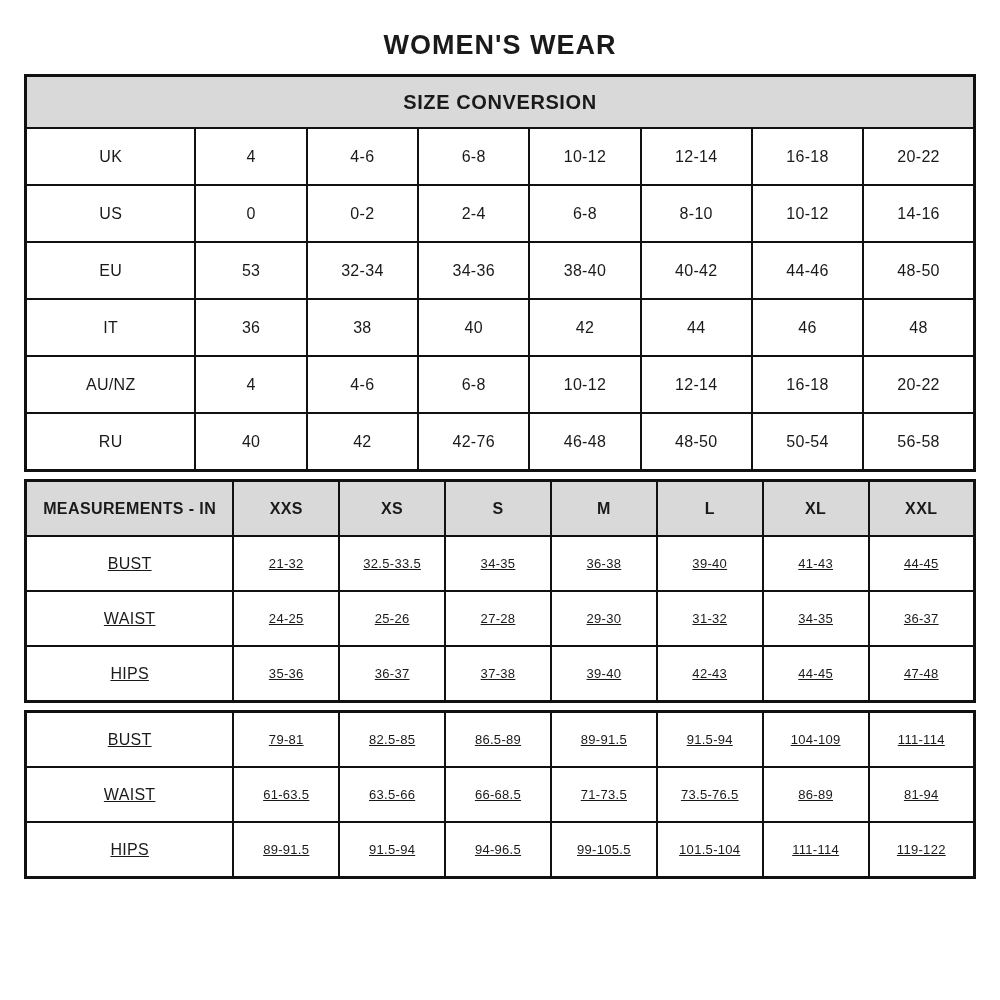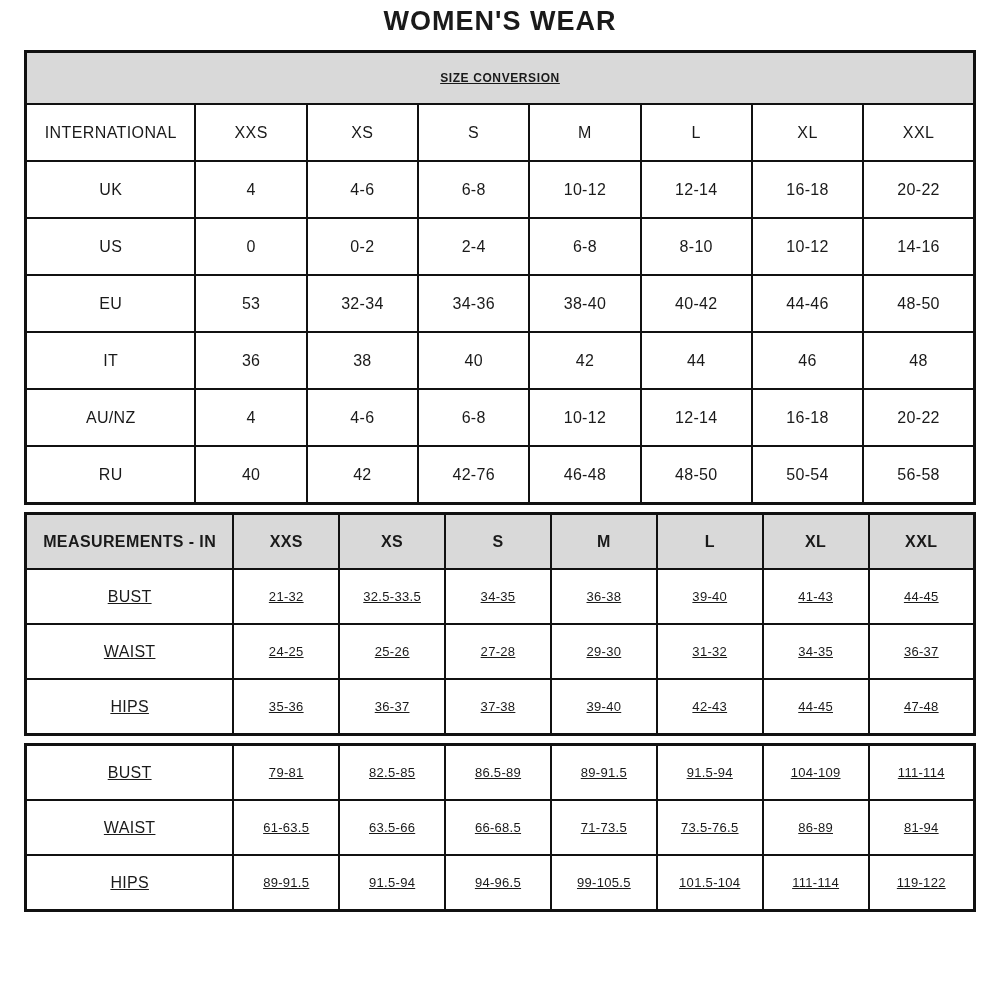--- a/index.html
+++ b/index.html
@@ -12,21 +12,21 @@
   body{
     width:1000px;height:1000px;
     background:var(--page-bg);
     font-family:"Liberation Sans", sans-serif;
     color:var(--text-color);
     -webkit-font-smoothing:antialiased;
   }
   .page{
     width:952px;
     margin:0 auto;
-    padding-top:4px;
+    padding-top:28px;
   }
   h1.page-title{
     margin:2px 0 13px 0;
     text-align:center;
     font-size:27px;
     font-weight:700;
     letter-spacing:1px;
     color:var(--text-color);
   }
   table.tbl{
@@ -42,23 +42,22 @@
     vertical-align:middle;
     padding:0 4px;
     overflow:hidden;
     white-space:nowrap;
   }
   
   .t1 .banner-row td{
     height:50px;
     background:var(--header-bg);
     font-weight:700;
-    font-size:12px;
+    font-size:20px;
     letter-spacing:0.6px;
-    text-decoration:underline;
   }
   .t1 .cols-row td{
     height:55px;
     background:#ffffff;
     font-weight:400;
     font-size:16px;
     letter-spacing:0.4px;
   }
   .t1 .data-row td{
     height:55px;
@@ -102,30 +101,20 @@
         <col class="c-size">
         <col class="c-size">
         <col class="c-size">
         <col class="c-size">
         <col class="c-size">
         <col class="c-size">
       </colgroup>
       <tbody>
         <tr class="banner-row">
           <td colspan="8">SIZE CONVERSION</td>
-        </tr>
-        <tr class="cols-row">
-          <td>INTERNATIONAL</td>
-          <td>XXS</td>
-          <td>XS</td>
-          <td>S</td>
-          <td>M</td>
-          <td>L</td>
-          <td>XL</td>
-          <td>XXL</td>
         </tr>
         <tr class="data-row">
           <td class="row-label">UK</td>
           <td>4</td>
           <td>4-6</td>
           <td>6-8</td>
           <td>10-12</td>
           <td>12-14</td>
           <td>16-18</td>
           <td>20-22</td>

